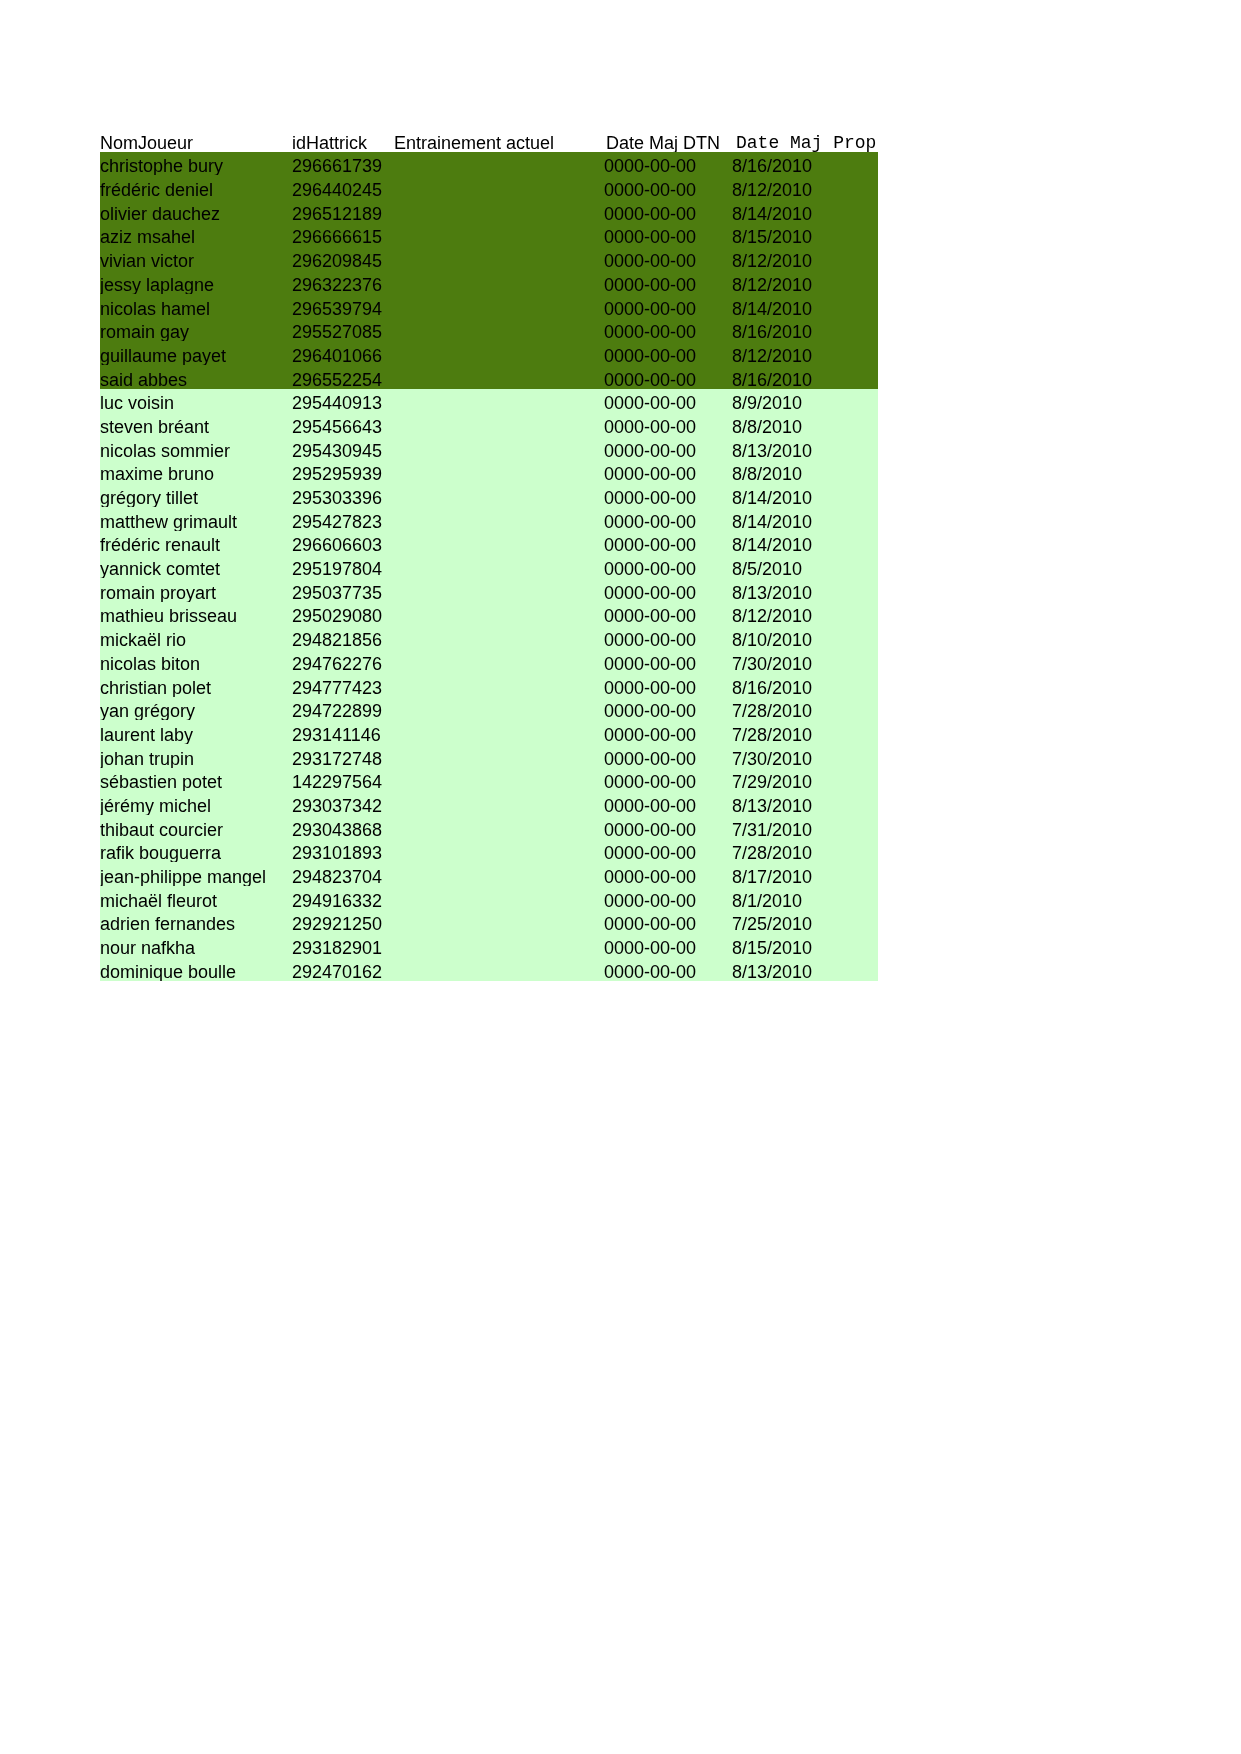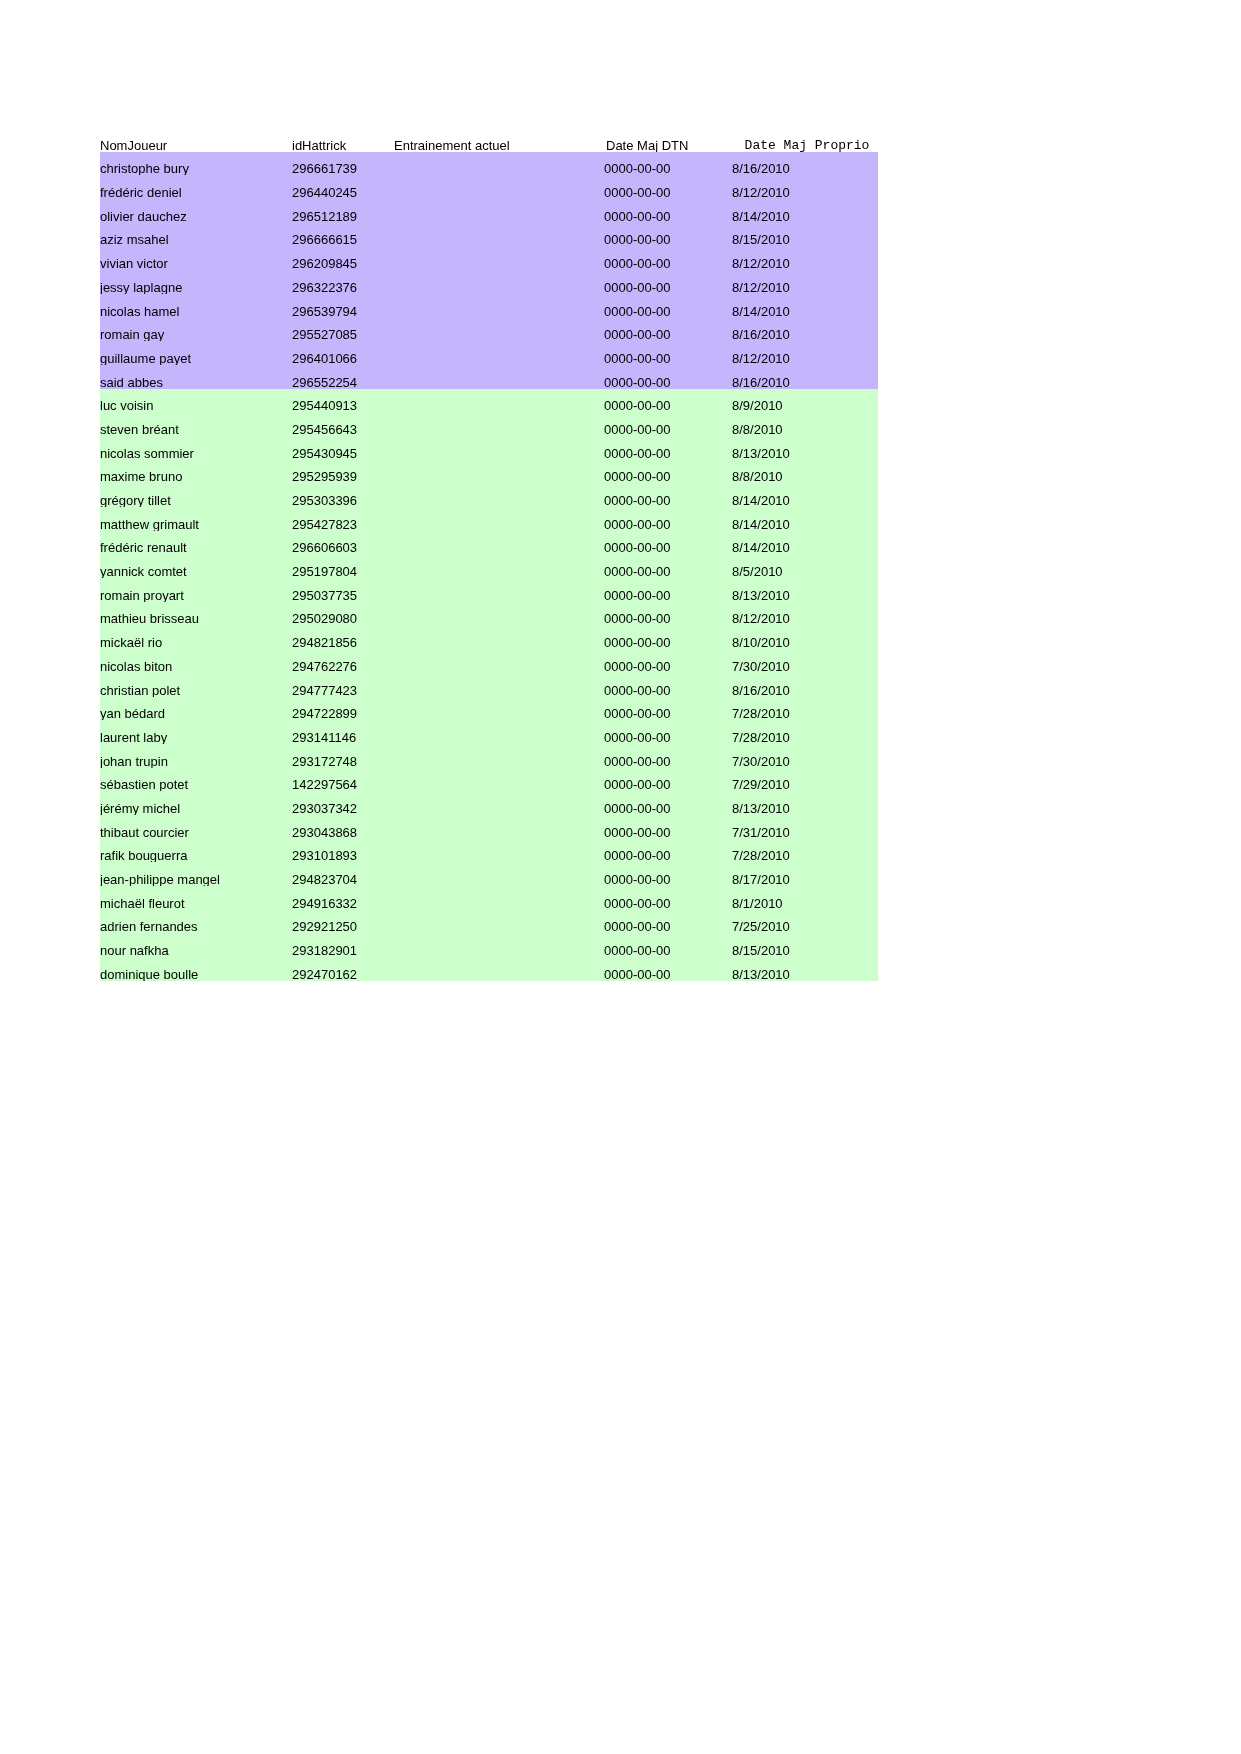--- a/index.html
+++ b/index.html
@@ -18,21 +18,21 @@
   #sheet {
     position: absolute;
     left: 100px;
     top: 128px;
     width: 780px;
   }
   table.grid {
     border-collapse: collapse;
     table-layout: fixed;
     width: 778px;
-    font-size: 13px;
+    font-size: 18px;
     line-height: 1.0;
   }
   table.grid col.c-nom      { width: 192px; }
   table.grid col.c-idh      { width: 102px; }
   table.grid col.c-ent      { width: 210px; }
   table.grid col.c-dtn      { width: 128px; }
   table.grid col.c-prop     { width: 146px; }
 
   table.grid th, table.grid td {
     padding: 0;
@@ -49,21 +49,21 @@
   .hdr th.h-dtn { text-align: left; padding-left: 2px; }
   .hdr th.h-prop { text-align: center; padding-left: 4px; font-family: Liberation Mono, monospace; }
 
   td.nom   { text-align: left; }
   td.idh   { text-align: left; margin-left: 36px; }
   td.ent   { text-align: left; }
   td.dtn   { text-align: left; padding-left: 2px; }
   td.prop  { text-align: left; padding-right: 2px; }
 
   tr.green td { background: #ccffcc; }
-  tr.plain td { background: #c4b5fd; }
+  tr.plain td { background: #4d7c0f; }
 </style>
 </head>
 <body>
 
 <div id="sheet">
   <table class="grid">
     <colgroup>
       <col class="c-nom">
         <col class="c-idh">
         <col class="c-ent">
@@ -235,21 +235,21 @@
           <td class="prop">7/30/2010</td>
         </tr>
         <tr class="green">
           <td class="nom">christian polet</td>
           <td class="idh">294777423</td>
           <td class="ent"></td>
           <td class="dtn">0000-00-00</td>
           <td class="prop">8/16/2010</td>
         </tr>
         <tr class="green">
-          <td class="nom">yan bédard</td>
+          <td class="nom">yan grégory</td>
           <td class="idh">294722899</td>
           <td class="ent"></td>
           <td class="dtn">0000-00-00</td>
           <td class="prop">7/28/2010</td>
         </tr>
         <tr class="green">
           <td class="nom">laurent laby</td>
           <td class="idh">293141146</td>
           <td class="ent"></td>
           <td class="dtn">0000-00-00</td>

